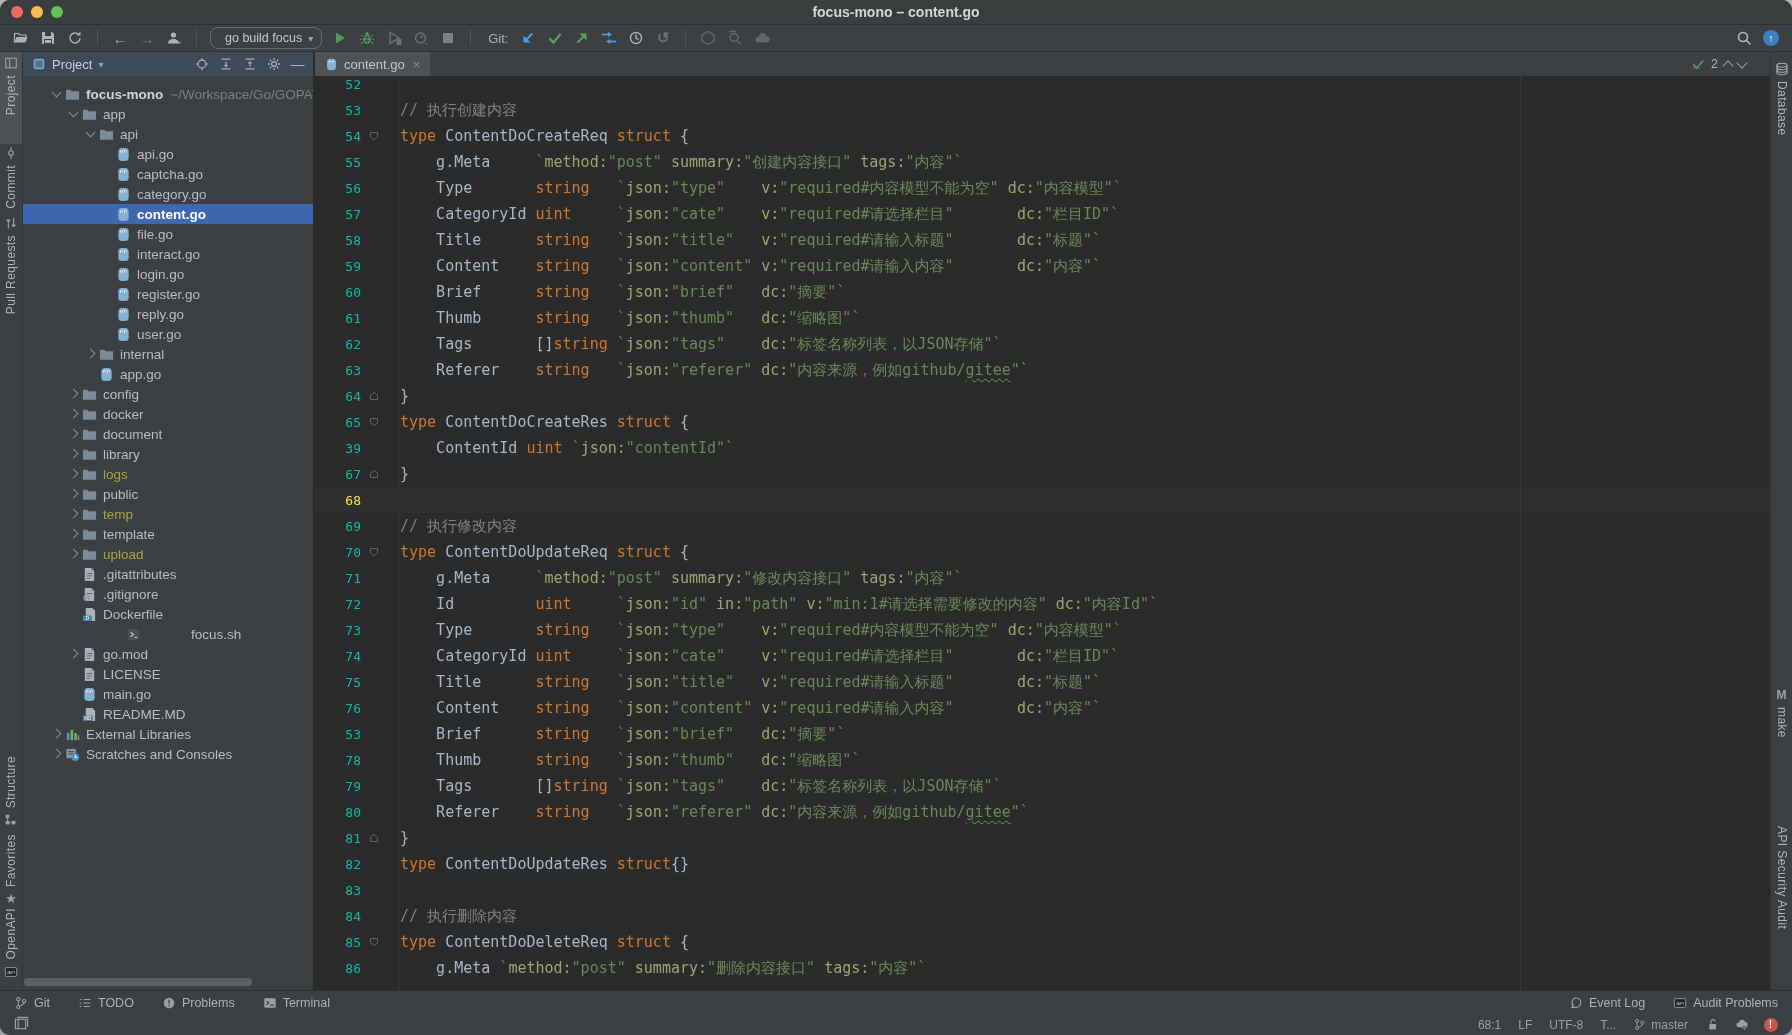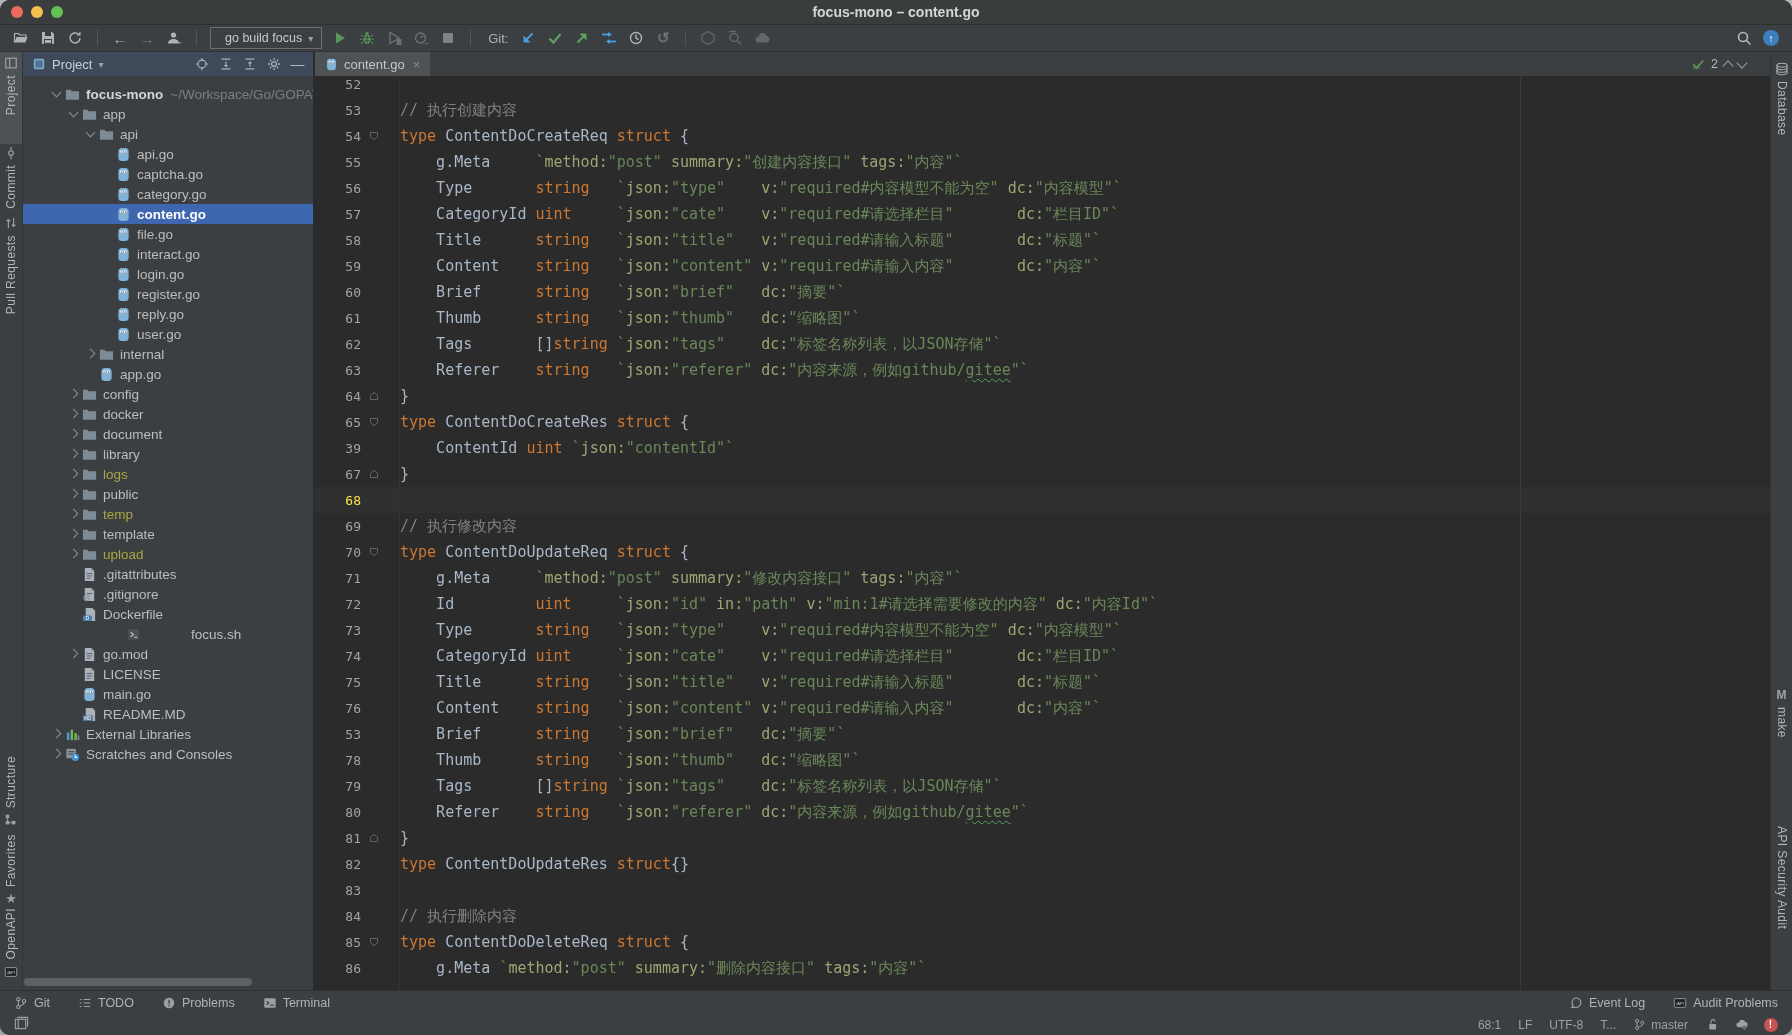--- a/index.html
+++ b/index.html
@@ -9,21 +9,21 @@
   .traffic{display:flex;gap:8px;margin-left:11px;}
   .tl{width:12px;height:12px;border-radius:50%;}
   .tl.r{background:#ec6a5e}.tl.y{background:#f4bf4f}.tl.g{background:#61c454}
   .wtitle{position:absolute;left:0;right:0;text-align:center;font-size:14px;font-weight:bold;color:#d5d6d7;pointer-events:none;}
   
   .toolbar{position:absolute;left:0;top:25px;right:0;height:27px;background:#3c3f41;border-bottom:1px solid #2f3132;display:flex;align-items:center;justify-content:space-between;padding:0 12px;box-sizing:border-box;}
   .tbgroup{display:flex;align-items:center;gap:9px;}
   .tbi{width:18px;height:18px;display:inline-flex;align-items:center;justify-content:center;font-size:15px;color:#afb1b3;}
   .tbi svg{width:16px;height:16px;}
   .tdiv{width:1px;height:16px;background:#515456;margin:0 4px;}
-  .runcfg{display:flex;align-items:center;gap:6px;height:20px;border:1px solid #6b6e70;border-radius:0;padding:0 8px;color:#c7cbce;font-size:12.5px;}
+  .runcfg{display:flex;align-items:center;gap:6px;height:20px;border:1px solid #6b6e70;border-radius:8px;padding:0 8px;color:#c7cbce;font-size:12.5px;}
   .caret{font-size:10px;color:#9ea1a3;}
   .gitlabel{color:#afb1b3;font-size:13px;margin:0 2px 0 4px;}
   .badge-up{width:16px;height:16px;border-radius:50%;background:#3d7ebf;color:#fff;font-size:11px;font-weight:bold;display:flex;align-items:center;justify-content:center;}
   
   .stripe{position:absolute;top:52px;bottom:45px;width:22px;background:#3c3f41;}
   .stripeL{left:0;border-right:1px solid #323537;}
   .stripeR{right:0;border-left:1px solid #323537;width:21px;}
   .sbtn{position:absolute;left:0;right:0;display:flex;flex-direction:column;align-items:center;gap:5px;padding:4px 0;}
   .sbtn.active{background:#4e5254;}
   .vlab{writing-mode:vertical-rl;font-size:12px;color:#b4b7b9;letter-spacing:.4px;white-space:nowrap;}
@@ -52,21 +52,21 @@
   
   .editor{position:absolute;left:315px;top:52px;right:22px;bottom:45px;background:#2b2b2b;}
   .tabbar{position:absolute;left:0;top:0;right:0;height:24px;background:#3c3f41;display:flex;}
   .tab{display:flex;align-items:center;gap:6px;background:#4e5254;padding:0 10px;font-size:13px;color:#c3c7cb;}
   .tab .ic-go{width:13px;height:13px}
   .tabx{color:#8a8d8f;font-size:13px;margin-left:2px;}
   .codearea{position:absolute;left:0;top:24px;right:0;bottom:0;overflow:hidden;}
   .codelines{margin-top:-5px;}
   .cl{display:flex;height:26px;align-items:center;}
   .cl.caretline{background:#303030;}
-  .ln{width:46px;flex:none;text-align:right;font-family:"DejaVu Sans Mono",monospace;font-size:13px;color:#a3a3a3;}
+  .ln{width:46px;flex:none;text-align:right;font-family:"DejaVu Sans Mono",monospace;font-size:13px;color:#14b8a6;}
   .caretline .ln{color:#fde047;}
   .foldc{width:26px;flex:none;display:flex;align-items:center;justify-content:center;}
   .foldc svg{width:10px;height:10px;}
   .gutsep{position:absolute;left:84px;top:0;bottom:0;width:1px;background:#313335;}
   .ct{font-family:"DejaVu Sans Mono",monospace;font-size:15px;white-space:pre;margin-left:13px;}
   .tk-d{color:#a9b7c6}.tk-k{color:#cc7832}.tk-c{color:#808080}.tk-s{color:#6a8759}.tk-t{color:#9aa772}
   .tk-w{color:#6a8759;text-decoration:underline wavy #55a35f 1px;text-underline-offset:3px;}
   .mguide{position:absolute;left:1205px;top:0;bottom:0;width:1px;background:#393939;}
   .inspect{position:absolute;top:5px;right:24px;display:flex;align-items:center;gap:6px;font-size:12.5px;color:#a9b7c6;}
   .inspect svg{width:14px;height:14px;}

